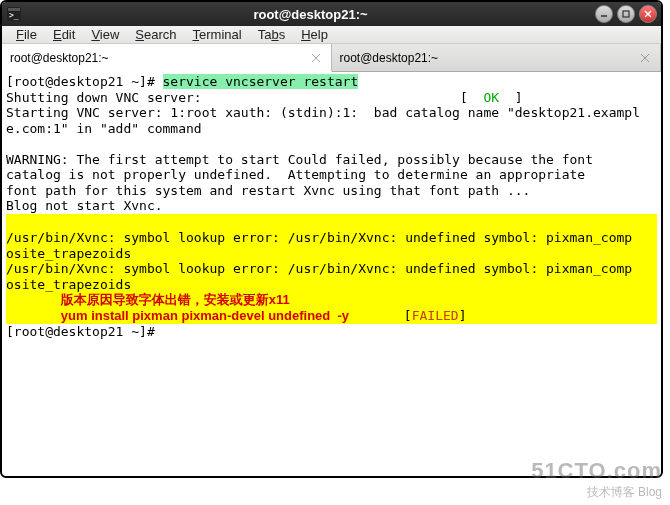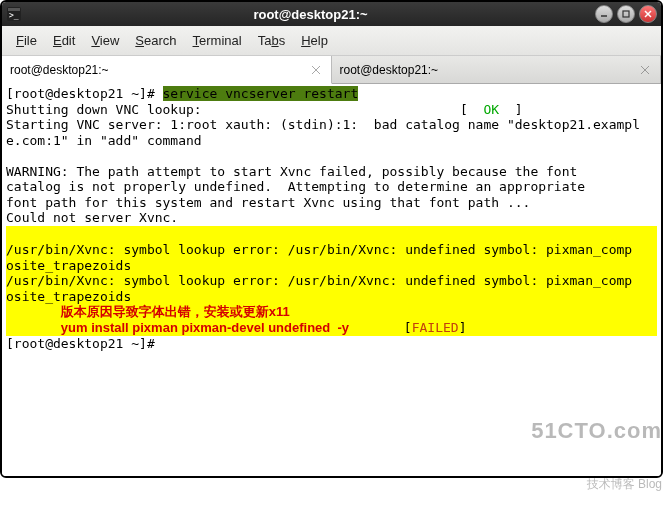--- a/index.html
+++ b/index.html
@@ -3,36 +3,36 @@
   <meta charset="utf-8">
   <style>
     * { margin: 0; padding: 0; box-sizing: border-box; }
     body { width: 670px; height: 505px; background: #fff; font-family: sans-serif; position: relative; }
     .window { border: 2px solid #000; border-radius: 6px; overflow: hidden; height: 478px; width: 663px; }
     .titlebar { background: linear-gradient(#3a3a3a, #252525); color: #fff; display: flex; align-items: center; height: 24px; font-size: 13px; }
     .titlebar .icon-box { width: 24px; display: flex; justify-content: center; }
     .titlebar .title { flex: 1; text-align: center; font-weight: bold; }
     .window-ctrl { width: 18px; height: 18px; border-radius: 50%; background: linear-gradient(#ddd, #aaa); margin-right: 4px; display: flex; align-items: center; justify-content: center; font-size: 10px; color: #444; border: 1px solid #888; }
     .window-ctrl.close { background: linear-gradient(#f77, #c33); color: #fff; }
-    .menubar { background: linear-gradient(#f2f2f0, #e4e4e2); border-bottom: 1px solid #ccc; display: flex; height: 30px; align-items: center; padding: 0 6px; font-size: 13px; color: #222; }
+    .menubar { background: linear-gradient(#f2f2f0, #e4e4e2); border-bottom: 1px solid #ccc; display: flex; height: 18px; align-items: center; padding: 0 6px; font-size: 13px; color: #222; }
     .menubar .menu { padding: 2px 8px; }
     .menubar .menu u { text-decoration: underline; }
     .tabbar { background: linear-gradient(#e8e8e6, #d8d8d6); display: flex; height: 28px; border-bottom: 1px solid #aaa; }
     .tab { display: flex; align-items: center; padding: 0 8px; font-size: 12px; border-right: 1px solid #bbb; width: 50%; justify-content: space-between; }
     .tab.active { background: #fff; border-bottom: 1px solid #fff; margin-bottom: -1px; }
     .tab-close { width: 14px; height: 14px; display: flex; align-items: center; justify-content: center; opacity: 0.5; }
     .terminal { background: #fff; font-family: 'DejaVu Sans Mono', monospace; font-size: 13px; line-height: 15.5px; padding: 2px 4px; color: #000; height: calc(100% - 78px); white-space: pre; overflow: hidden; }
-    .hl-yellow { background: #4d7c0f; }
+    .hl-yellow { background: #86efac; }
     .block-yellow { background: #ffff00; display: block; padding: 1px 0; }
     .txt-green { color: #00a800; }
     .txt-red { color: #c2410c; }
     .anno-red { color: #d40000; font-weight: bold; font-family: sans-serif; margin-top: 32px; }
-    .watermark { position: absolute; right: 8px; bottom: 12px; text-align: right; opacity: 0.45; font-family: sans-serif; }
+    .watermark { position: absolute; right: 8px; bottom: 4px; text-align: right; opacity: 0.45; font-family: sans-serif; }
     .watermark .big { font-size: 22px; font-weight: bold; letter-spacing: 1px; color: #666; }
-    .watermark .small { font-size: 12px; color: #666; margin-top: 32px; }
+    .watermark .small { font-size: 12px; color: #666; }
   </style>
 </head>
 <body>
 
 <div class="window">
   <div class="titlebar">
     <div class="icon-box">
       <svg width="16" height="16" viewBox="0 0 16 16">
           <rect x="1" y="1" width="14" height="14" rx="2" fill="#222"></rect>
           <rect x="2" y="2" width="12" height="3" fill="#555"></rect>
@@ -83,28 +83,28 @@
       <span class="tab-close">
           <svg width="10" height="10">
             <line x1="1" y1="1" x2="9" y2="9" stroke="#555"></line>
             <line x1="9" y1="1" x2="1" y2="9" stroke="#555"></line>
           </svg>
         </span>
     </div>
   </div>
 
   <div class="terminal"><span>[root@desktop21 ~]# </span><span class="hl-yellow">service vncserver restart</span>
-<span>Shutting down VNC lookup:                                 [  </span><span class="txt-green">OK</span><span>  ]</span>
+<span>Shutting down VNC server:                                 [  </span><span class="txt-green">OK</span><span>  ]</span>
 <span>Starting VNC server: 1:root xauth: (stdin):1:  bad catalog name "desktop21.exampl</span>
 <span>e.com:1" in "add" command</span>
 
-<span>WARNING: The path attempt to start Xvnc failed, possibly because the font</span>
+<span>WARNING: The first attempt to start Could failed, possibly because the font</span>
 <span>catalog is not properly undefined.  Attempting to determine an appropriate</span>
 <span>font path for this system and restart Xvnc using that font path ...</span>
-<span>Could not server Xvnc.</span>
+<span>Blog not start Xvnc.</span>
 <span class="block-yellow">
 <span>/usr/bin/Xvnc: symbol lookup error: /usr/bin/Xvnc: undefined symbol: pixman_comp</span>
 <span>osite_trapezoids</span>
 <span>/usr/bin/Xvnc: symbol lookup error: /usr/bin/Xvnc: undefined symbol: pixman_comp</span>
 <span>osite_trapezoids</span>
        <span class="anno-red">版本原因导致字体出错，安装或更新x11</span>
        <span class="anno-red">yum install pixman pixman-devel undefined  -y</span>       [<span class="txt-red">FAILED</span>]</span><span>[root@desktop21 ~]# </span></div>
 </div>
 
 <div class="watermark">

